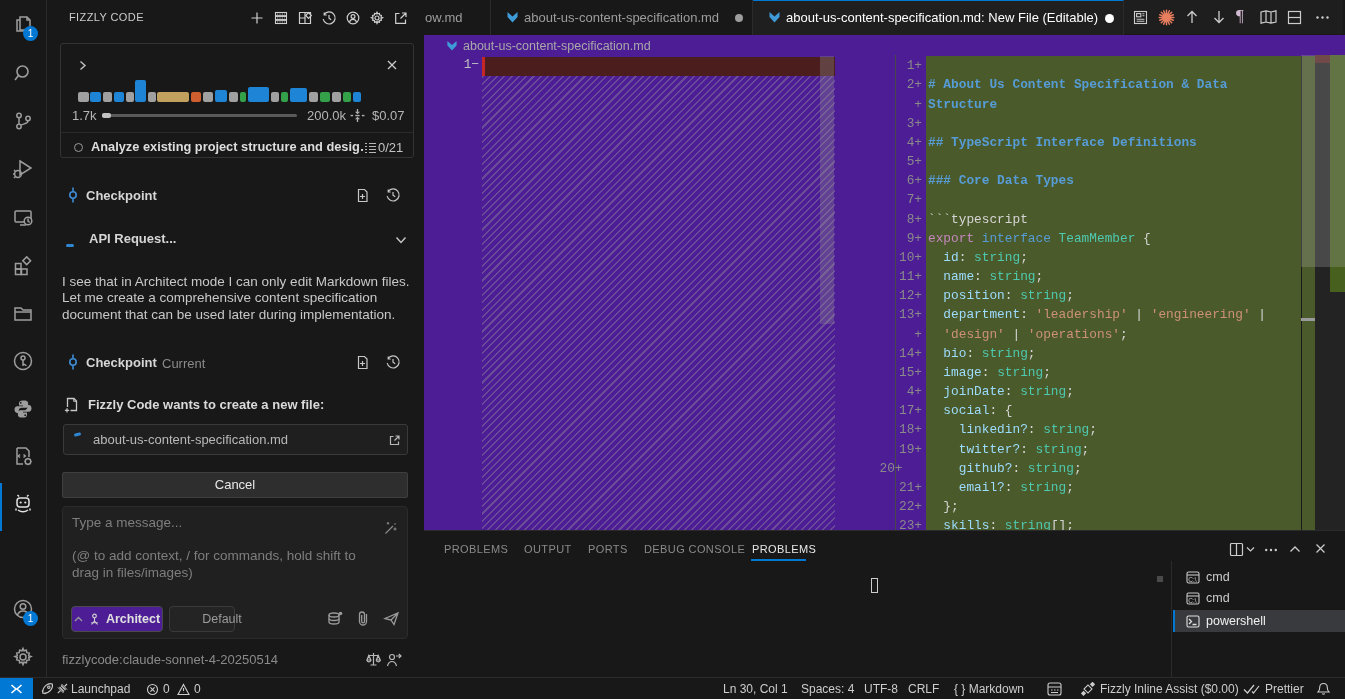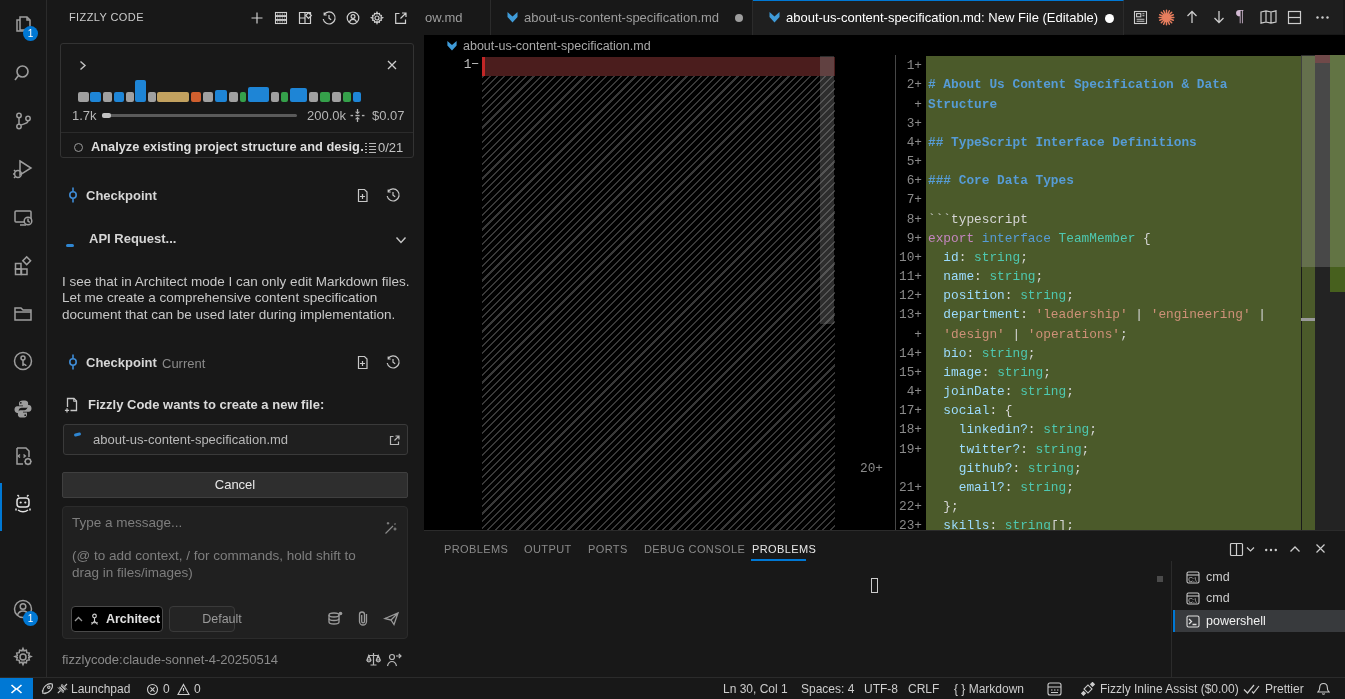--- a/index.html
+++ b/index.html
@@ -252,21 +252,21 @@
     <div class="abs" style="left:14px;top:472px;width:346px;height:26px;background:#2e2e2e;border:1px solid #3f3f3f;border-radius:2px;text-align:center;font-size:13px;color:#e8e8e8;line-height:24px;">Cancel</div>
 
     <div class="abs" style="left:14px;top:506px;width:346px;height:133px;background:#202020;border:1px solid #2b2b2b;border-radius:4px;">
       <div class="abs" style="left:9px;top:8px;font-size:13.5px;color:#7e7e7e;">Type a message...</div>
       <svg class="abs" style="left:321px;top:14px" width="14" height="14" viewBox="0 0 14 14" fill="none" stroke="#8a8a8a" stroke-width="1.2">
           <path d="M1.5 12.5 L9 5 M10.5 3.5 l1-1"></path>
           <path d="M11 6.5 v3 M9.5 8 h3 M4 1 v2.5 M2.8 2.2 h2.5" stroke-width="1.1"></path>
         </svg>
       <div class="abs" style="left:9px;top:41px;width:320px;font-size:13.5px;line-height:16.5px;color:#7e7e7e;">(@ to add context, / for commands, hold shift to<br>drag in files/images)</div>
 
-      <div class="abs" style="left:8px;top:99px;width:92px;height:26px;border:1px solid #4a4a4a;border-radius:4px;background:#000000;display:flex;align-items:center;justify-content:center;gap:5px;">
+      <div class="abs" style="left:8px;top:99px;width:92px;height:26px;border:1px solid #4a4a4a;border-radius:4px;background:#4c1d95;display:flex;align-items:center;justify-content:center;gap:5px;">
         <svg width="9" height="7" viewBox="0 0 9 7" fill="none" stroke="#9a9a9a" stroke-width="1.3">
             <path d="M1 5 L4.5 1.5 L8 5"></path>
           </svg>
         <svg width="13" height="13" viewBox="0 0 13 13" fill="none" stroke="#cfcfcf" stroke-width="1.2">
             <circle cx="6.5" cy="3" r="1.8"></circle>
             <path d="M6.5 5 v3 M6.5 8 l-3 3.5 M6.5 8 l3 3.5 M3.2 9.8 h6.6" stroke-width="1.1"></path>
           </svg>
         <span style="font-size:12.5px;color:#e0e0e0;font-weight:bold;">Architect</span>
       </div>
       <div class="abs" style="left:106px;top:99px;width:66px;height:26px;border:1px solid #3a3a3a;border-radius:4px;background:#242424;display:flex;align-items:center;justify-content:center;gap:6px;">
@@ -295,21 +295,21 @@
         <path d="M3.8 4.5 L2 9 h3.8 z M13.2 4.5 L11.4 9 h3.8 z"></path>
         <path d="M2 9 a1.9 1.9 0 0 0 3.8 0 M11.4 9 a1.9 1.9 0 0 0 3.8 0"></path>
       </svg>
     <svg class="abs" style="left:338px;top:652px" width="16" height="16" viewBox="0 0 16 16" fill="none" stroke="#b9b9b9" stroke-width="1.2">
         <circle cx="6" cy="5" r="2.5"></circle>
         <path d="M1.5 14 c0.7-3 2.3-4.5 4.5-4.5 s3.8 1.5 4.5 4.5"></path>
         <path d="M10 4 h5 M12.8 1.8 L15 4 L12.8 6.2"></path>
       </svg>
   </div>
 
-  <div class="abs" id="editor" style="left:424px;top:0;width:921px;height:530px;background:#000000;">
+  <div class="abs" id="editor" style="left:424px;top:0;width:921px;height:530px;background:#4c1d95;">
 
     <div class="abs" style="left:0;top:0;width:921px;height:35px;background:#181818;"></div>
 
     <div class="abs" style="left:0;top:0;width:67px;height:35px;background:#181818;border-right:1px solid #2b2b2b;">
       <div class="abs" style="left:1px;top:10px;font-size:13px;color:#9d9d9d;">ow.md</div>
     </div>
 
     <div class="abs" style="left:67px;top:0;width:262px;height:35px;background:#181818;border-right:1px solid #2b2b2b;">
       <svg class="abs" style="left:15px;top:11px" width="13" height="13" viewBox="0 0 13 13" fill="#3f9bd8">
           <path d="M1.5 1 L6.5 5.5 L11.5 1 L11.5 6 L6.5 11.5 L1.5 6 Z"></path>
@@ -408,21 +408,21 @@
           <div class="abs mono" style="left:436px;top:362.9px;width:62px;font-size:12.8px;line-height:19.17px;color:#8a8a8a;text-align:right;">15+</div>
           <div class="abs mono cl" style="left:504px;top:362.9px;font-size:12.8px;line-height:19.17px;white-space:pre;">  <span class="p">image</span><span class="w">: </span><span class="t">string</span><span class="w">;</span></div>
           <div class="abs mono" style="left:436px;top:382.1px;width:62px;font-size:12.8px;line-height:19.17px;color:#8a8a8a;text-align:right;">4+</div>
           <div class="abs mono cl" style="left:504px;top:382.1px;font-size:12.8px;line-height:19.17px;white-space:pre;">  <span class="p">joinDate</span><span class="w">: </span><span class="t">string</span><span class="w">;</span></div>
           <div class="abs mono" style="left:436px;top:401.3px;width:62px;font-size:12.8px;line-height:19.17px;color:#8a8a8a;text-align:right;">17+</div>
           <div class="abs mono cl" style="left:504px;top:401.3px;font-size:12.8px;line-height:19.17px;white-space:pre;">  <span class="p">social</span><span class="w">: {</span></div>
           <div class="abs mono" style="left:436px;top:420.4px;width:62px;font-size:12.8px;line-height:19.17px;color:#8a8a8a;text-align:right;">18+</div>
           <div class="abs mono cl" style="left:504px;top:420.4px;font-size:12.8px;line-height:19.17px;white-space:pre;">    <span class="p">linkedin?</span><span class="w">: </span><span class="t">string</span><span class="w">;</span></div>
           <div class="abs mono" style="left:436px;top:439.6px;width:62px;font-size:12.8px;line-height:19.17px;color:#8a8a8a;text-align:right;">19+</div>
           <div class="abs mono cl" style="left:504px;top:439.6px;font-size:12.8px;line-height:19.17px;white-space:pre;">    <span class="p">twitter?</span><span class="w">: </span><span class="t">string</span><span class="w">;</span></div>
-          <div class="abs mono" style="left:436px;top:458.8px;width:62px;font-size:12.8px;line-height:19.17px;color:#8a8a8a;text-align:left;">20+</div>
+          <div class="abs mono" style="left:436px;top:458.8px;width:62px;font-size:12.8px;line-height:19.17px;color:#8a8a8a;text-align:center;">20+</div>
           <div class="abs mono cl" style="left:504px;top:458.8px;font-size:12.8px;line-height:19.17px;white-space:pre;">    <span class="p">github?</span><span class="w">: </span><span class="t">string</span><span class="w">;</span></div>
           <div class="abs mono" style="left:436px;top:477.9px;width:62px;font-size:12.8px;line-height:19.17px;color:#8a8a8a;text-align:right;">21+</div>
           <div class="abs mono cl" style="left:504px;top:477.9px;font-size:12.8px;line-height:19.17px;white-space:pre;">    <span class="p">email?</span><span class="w">: </span><span class="t">string</span><span class="w">;</span></div>
           <div class="abs mono" style="left:436px;top:497.1px;width:62px;font-size:12.8px;line-height:19.17px;color:#8a8a8a;text-align:right;">22+</div>
           <div class="abs mono cl" style="left:504px;top:497.1px;font-size:12.8px;line-height:19.17px;white-space:pre;">  <span class="w">};</span></div>
           <div class="abs mono" style="left:436px;top:516.3px;width:62px;font-size:12.8px;line-height:19.17px;color:#8a8a8a;text-align:right;">23+</div>
           <div class="abs mono cl" style="left:504px;top:516.3px;font-size:12.8px;line-height:19.17px;white-space:pre;">  <span class="p">skills</span><span class="w">: </span><span class="t">string</span><span class="w">[];</span></div>
         </div>
       </div>
 

